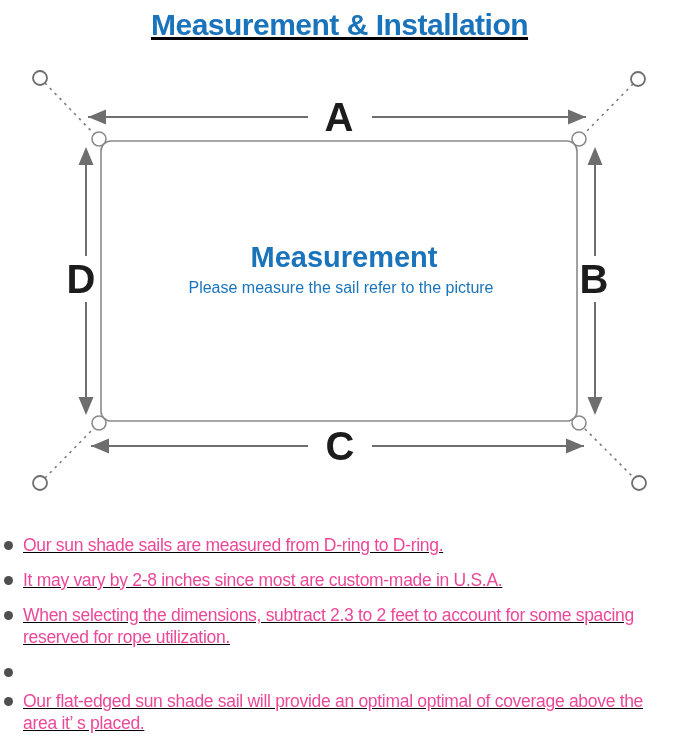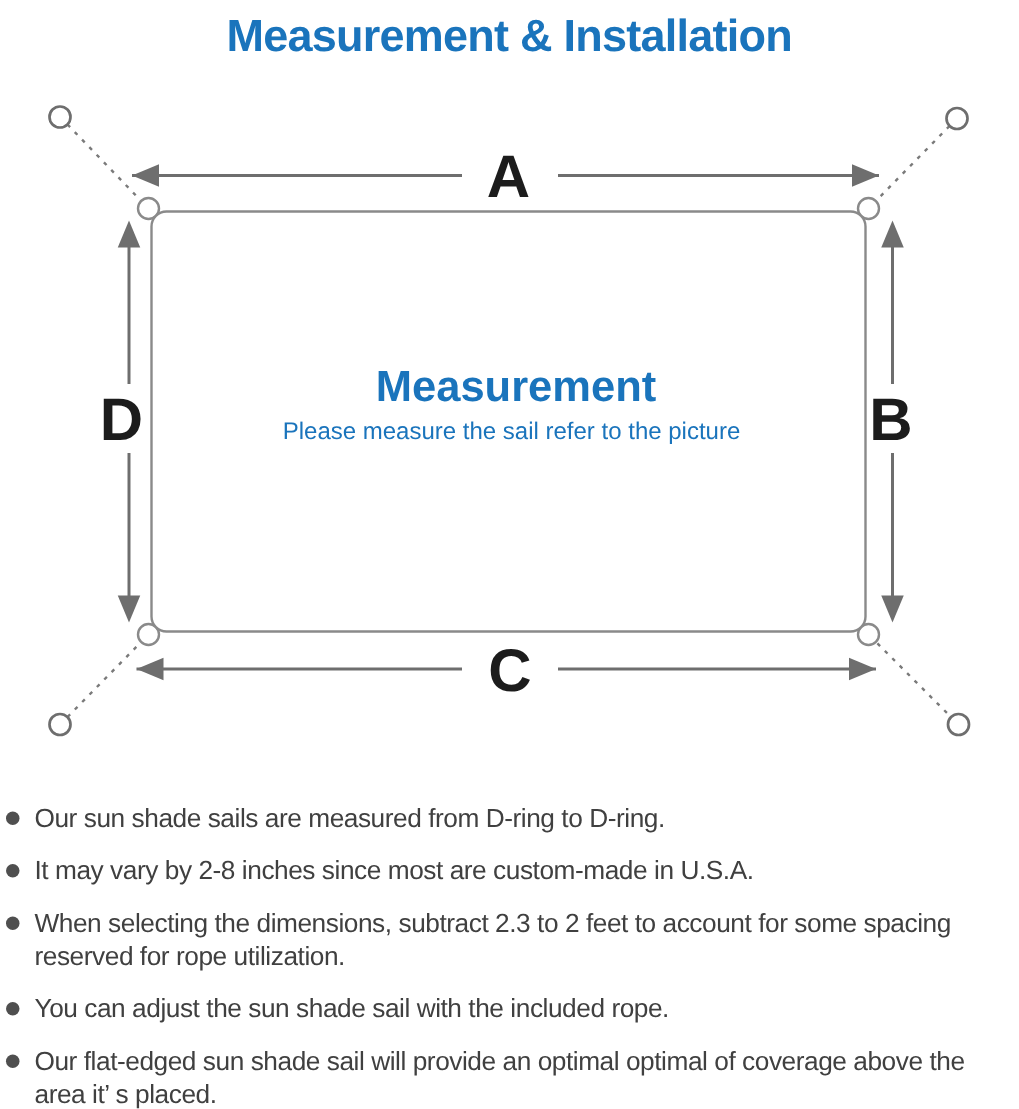--- a/index.html
+++ b/index.html
@@ -1,17 +1,17 @@
 <!DOCTYPE html>
 <html><head>
 <meta charset="utf-8">
 <style>
   html,body{margin:0;padding:0;background:#ffffff;}
   body{width:679px;height:739px;overflow:hidden;font-family:"Liberation Sans",sans-serif;}
-  .page{position:relative;width:679px;height:739px;background:#ffffff;}
+  .page{position:relative;width:679px;height:739px;background:#ffffff;text-decoration:underline;}
 
   .page-title{
     margin:0;
     padding:6px 0 0 0;
     text-align:center;
     font-size:30px;
     line-height:38px;
     font-weight:bold;
     color:#1a74bc;
     letter-spacing:-0.5px;
@@ -32,21 +32,21 @@
   .note .dot{
     flex:0 0 9px;
     width:9px;height:9px;
     margin:7px 10px 0 0;
     border-radius:50%;
     background:#4f4f4f;
   }
   .note .note-text{
     font-size:17.5px;
     line-height:22px;
-    color:#404040;
+    color:#ec4899;
     letter-spacing:-0.3px;
   }
 </style>
 </head>
 <body>
 
 <div class="page">
 
   <h1 class="page-title">Measurement &amp; Installation</h1>
 
@@ -117,21 +117,20 @@
     <li class="note">
       <span class="dot"></span>
       <span class="note-text">It may vary by 2-8 inches since most are custom-made in U.S.A.</span>
     </li>
     <li class="note">
       <span class="dot"></span>
       <span class="note-text">When selecting the dimensions, subtract 2.3 to 2 feet to account for some spacing reserved for rope utilization.</span>
     </li>
     <li class="note">
       <span class="dot"></span>
-      <span class="note-text">You can adjust the sun shade sail with the included rope.</span>
     </li>
     <li class="note">
       <span class="dot"></span>
       <span class="note-text">Our flat-edged sun shade sail will provide an optimal optimal of coverage above the area it’ s placed.</span>
     </li>
   </ul>
 
 </div>
 
 </body></html>

